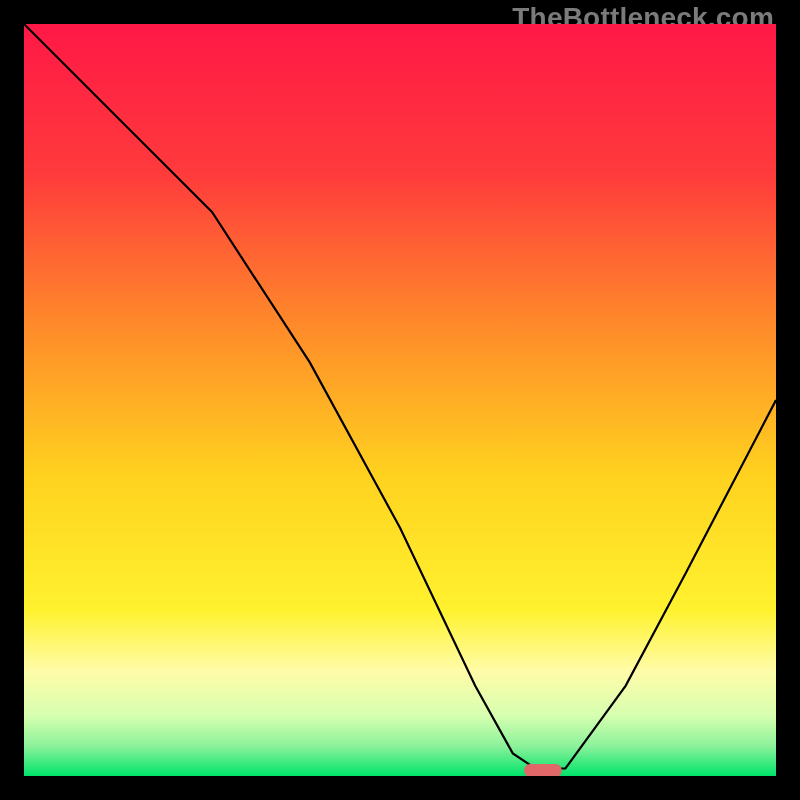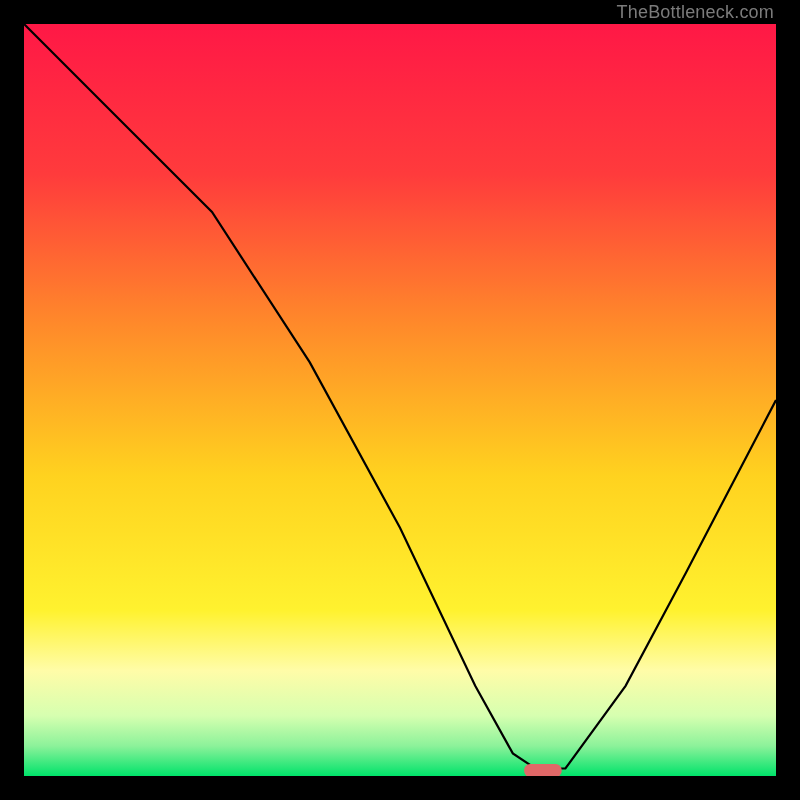--- a/index.html
+++ b/index.html
@@ -23,22 +23,22 @@
     left: 0;
     top: 0;
     width: 752px;
     height: 752px;
   }
   .watermark {
     position: absolute;
     top: 2px;
     right: 26px;
     color: #7b7b7b;
-    font-size: 18px;
-    font-weight: 400;
+    font-size: 28px;
+    font-weight: 700;
     letter-spacing: 0.2px;
   }
 </style>
 </head>
 <body>
 
 <div class="watermark">TheBottleneck.com</div>
 
 <div class="frame">
   <svg class="plot" viewBox="0 0 752 752" preserveAspectRatio="none">

